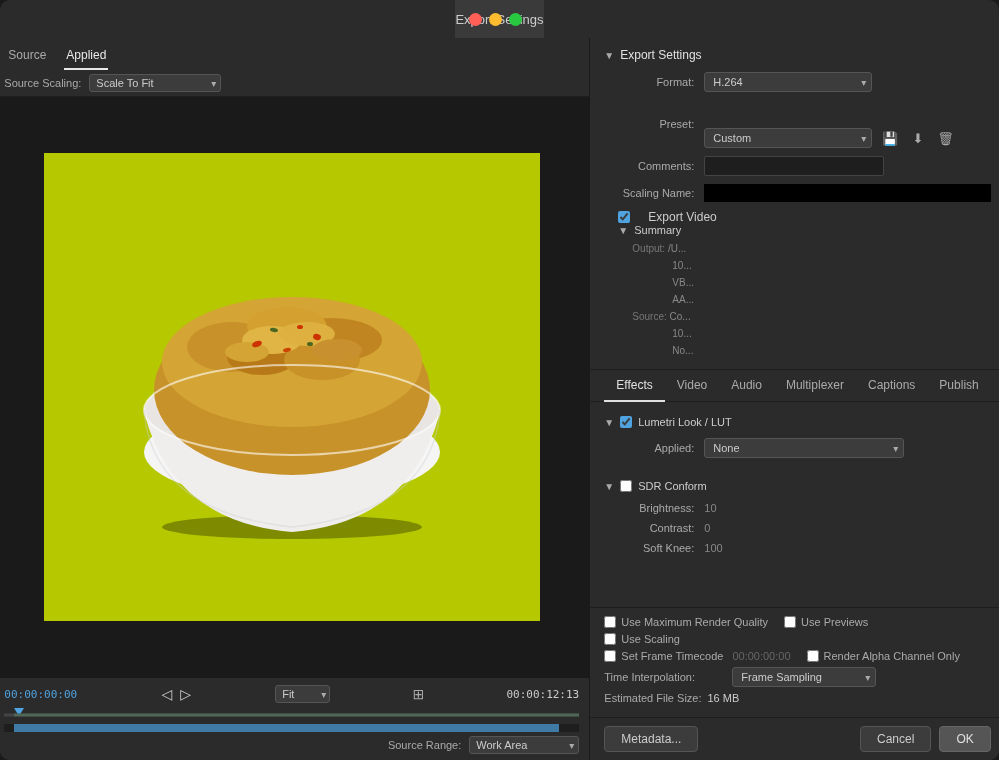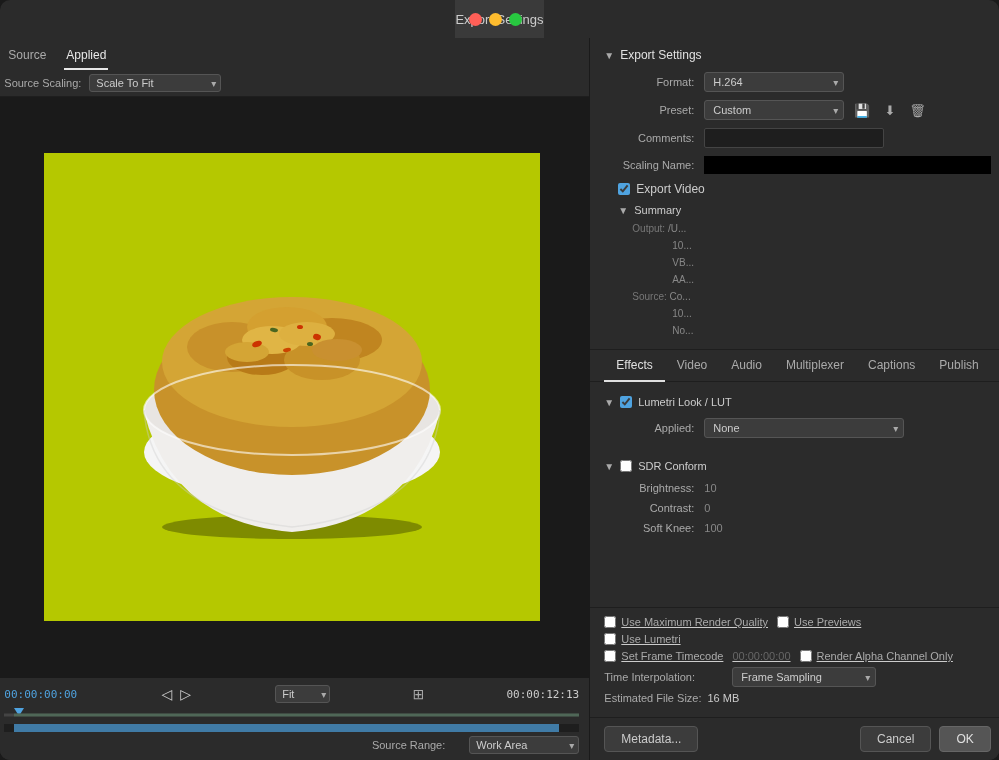--- a/index.html
+++ b/index.html
@@ -213,21 +213,21 @@
       left: 0;
       right: 0;
       height: 3px;
       background: #444;
       transform: translateY(-50%);
     }
     .source-range-bar {
       display: flex;
       align-items: center;
       justify-content: flex-end;
-      gap: 24px;
+      gap: 8px;
       margin-top: 2px;
     }
     .source-range-label {
       font-size: 11px;
       color: #aaa;
     }
     
     .right-panel {
       flex: 1;
       background: #2b2b2b;
@@ -271,41 +271,42 @@
       flex: 1;
     }
     .dropdown {
       background: #3c3c3c;
       border: 1px solid #555;
       color: #ccc;
       font-size: 11px;
       padding: 3px 22px 3px 8px;
       border-radius: 3px;
       appearance: none;
-      width: 140px;
+      width: 168px;
       cursor: pointer;
     }
     .dropdown-wrapper {
       position: relative;
       display: inline-block;
     }
     .dropdown-wrapper::after {
       content: '▾';
       position: absolute;
       right: 6px;
       top: 50%;
       transform: translateY(-50%);
       color: #aaa;
       pointer-events: none;
       font-size: 10px;
     }
     .preset-row {
       display: flex;
       align-items: center;
       gap: 6px;
+      margin-top: 28px;
     }
     .icon-btn {
       background: none;
       border: none;
       color: #aaa;
       cursor: pointer;
       font-size: 13px;
       padding: 2px 4px;
     }
     .text-input {
@@ -321,22 +322,22 @@
       background: #000;
       color: #ccc;
       font-size: 11px;
       padding: 3px 6px;
       min-height: 18px;
       flex: 1;
     }
     .checkbox-row {
       display: flex;
       align-items: center;
-      gap: 6px;
-      margin-bottom: 8px;
+      gap: 18px;
+      margin-bottom: 0;
       padding-left: 14px;
     }
     
     .right-tabs {
       display: flex;
       border-bottom: 1px solid #1e1e1e;
       padding: 0 14px;
       flex-shrink: 0;
       background: #2b2b2b;
     }
@@ -421,23 +422,22 @@
     
     .bottom-options {
       border-top: 1px solid #1e1e1e;
       padding: 8px 14px;
       flex-shrink: 0;
       background: #2b2b2b;
     }
     .bottom-option-row {
       display: flex;
       align-items: center;
-      gap: 9px;
+      gap: 16px;
       margin-bottom: 5px;
-      text-decoration: underline;
     }
     .bottom-option-item {
       display: flex;
       align-items: center;
       gap: 5px;
       font-size: 11px;
       color: #aaa;
     }
     .interp-row {
       display: flex;
@@ -753,21 +753,21 @@
             <label for="max-render-cb">Use Maximum Render Quality</label>
           </div>
           <div class="bottom-option-item">
             <input type="checkbox" id="use-previews-cb" style="">
             <label for="use-previews-cb">Use Previews</label>
           </div>
         </div>
         <div class="bottom-option-row">
           <div class="bottom-option-item">
             <input type="checkbox" id="use-proxies-cb" style="">
-            <label for="use-proxies-cb">Use Lumetri</label>
+            <label for="use-proxies-cb">Use Scaling</label>
           </div>
         </div>
         <div class="bottom-option-row">
           <div class="bottom-option-item">
             <input type="checkbox" id="start-tc-cb" style="">
             <label for="start-tc-cb">Set Frame Timecode</label>
             <span style="font-size:11px;color:#666;margin-left:4px;">00:00:00:00</span>
           </div>
           <div class="bottom-option-item">
             <input type="checkbox" id="render-alpha-cb" style="">

